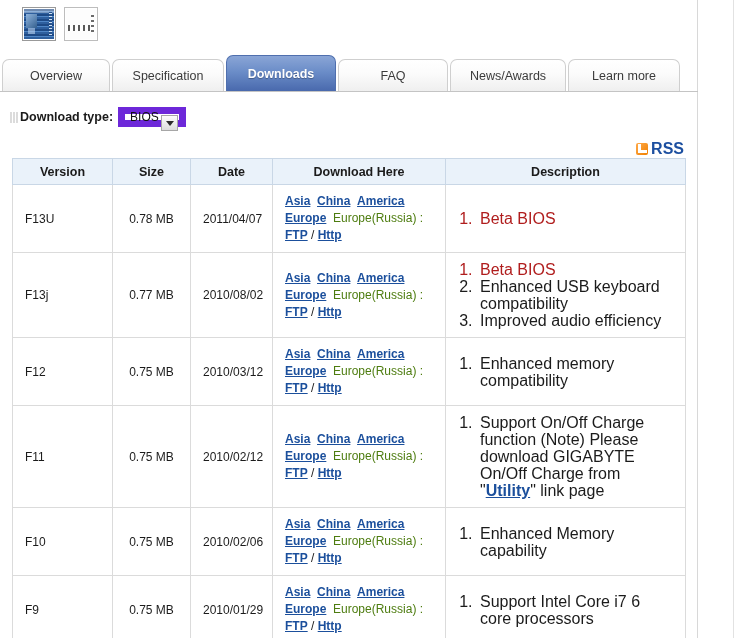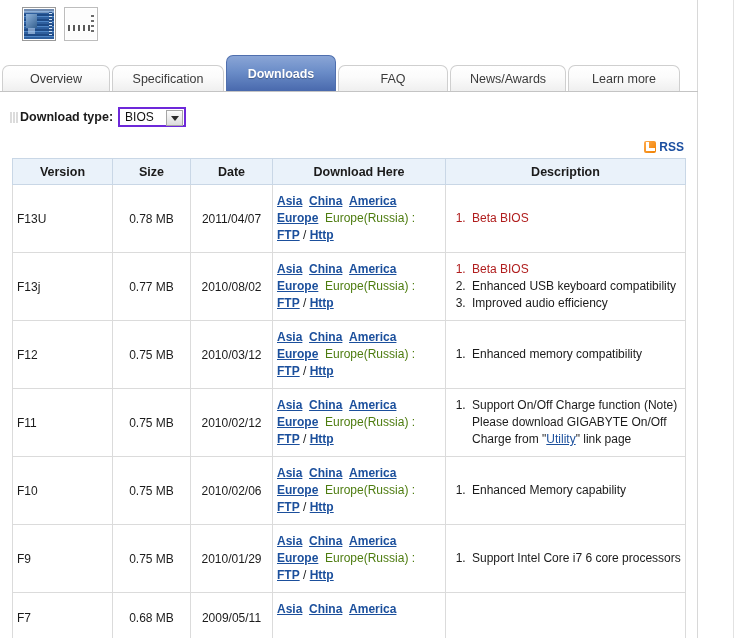--- a/index.html
+++ b/index.html
@@ -91,21 +91,21 @@
   .tabbar {
     position: absolute;
     left: 0; top: 54px;
     width: 698px; height: 38px;
     border-bottom: 1px solid #c4c4c4;
     display: flex;
     align-items: flex-end;
     padding-left: 2px;
   }
   .tab {
-    height: 26px;
+    height: 32px;
     margin-right: 2px;
     padding: 0 18px;
     display: flex;
     align-items: center;
     justify-content: center;
     font-size: 12.5px;
     color: #3b3b3b;
     border: 1px solid #cfcfcf;
     border-bottom: none;
     border-radius: 7px 7px 0 0;
@@ -143,21 +143,21 @@
     opacity: .85;
   }
   .dl-label {
     font-size: 12.5px;
     font-weight: bold;
     color: #1a1a1a;
   }
   .select-box {
     margin-left: 4px;
     width: 68px; height: 20px;
-    border: 2px solid #6d28d9;
+    border: 7px solid #6d28d9;
     background: #ffffff;
     display: flex;
     align-items: center;
     position: relative;
     cursor: pointer;
   }
   .select-value {
     font-size: 12px;
     color: #111;
     padding-left: 5px;
@@ -203,21 +203,21 @@
     content:"";
     position:absolute; left:2px; bottom:2px;
     width:7px; height:7px;
     border: 2px solid #fff;
     border-top: none; border-right: none;
     border-bottom-left-radius: 1px;
     transform: rotate(0deg);
     box-shadow: 1.5px -1.5px 0 -0.5px #fff inset;
   }
   .rss-text {
-    font-size: 12px;
+    font-size: 16px;
     font-weight: bold;
     color: #1c4fa0;
   }
 
   
   .tbl-wrap {
     position: absolute;
     left: 12px; top: 158px;
     width: 673px;
   }
@@ -235,21 +235,21 @@
     height: 26px;
     text-align: center;
     padding: 0 4px;
     margin-top: 12px;
   }
   table.dl td {
     border: 1px solid #dbdbdb;
     font-size: 12px;
     color: #1b1b1b;
     vertical-align: middle;
-    padding: 8px 4px;
+    padding: 8px 12px;
     background: #ffffff;
   }
   td.c-ver  { text-align: left; padding-left: 14px; }
   td.c-size { text-align: center; }
   td.c-date { text-align: center; }
   td.c-dl   { padding: 6px 6px 6px 10px; line-height: 17px; }
   td.c-desc { padding: 6px 8px 6px 10px; }
 
   a.lnk {
     color: #1b4f9c;
@@ -260,30 +260,30 @@
   }
   .plain { color: #4d7c0f; font-weight: normal; }
   .sep { color: #1b1b1b; }
 
   ol.desc {
     margin: 0;
     padding-left: 19px;
     list-style-position: outside;
   }
   ol.desc li {
-    font-size: 12px;
+    font-size: 16px;
     line-height: 17px;
     color: #1b1b1b;
     padding-left: 3px;
   }
   ol.desc li.beta { color: #b01d1d; }
   a.util {
     color: #1b4f9c;
     text-decoration: underline;
-    font-weight: normal;
+    font-weight: bold;
   }
 </style>
 </head>
 <body>
 
 <div id="page">
 
   <div class="content-col">
 
     <div class="thumbs">

